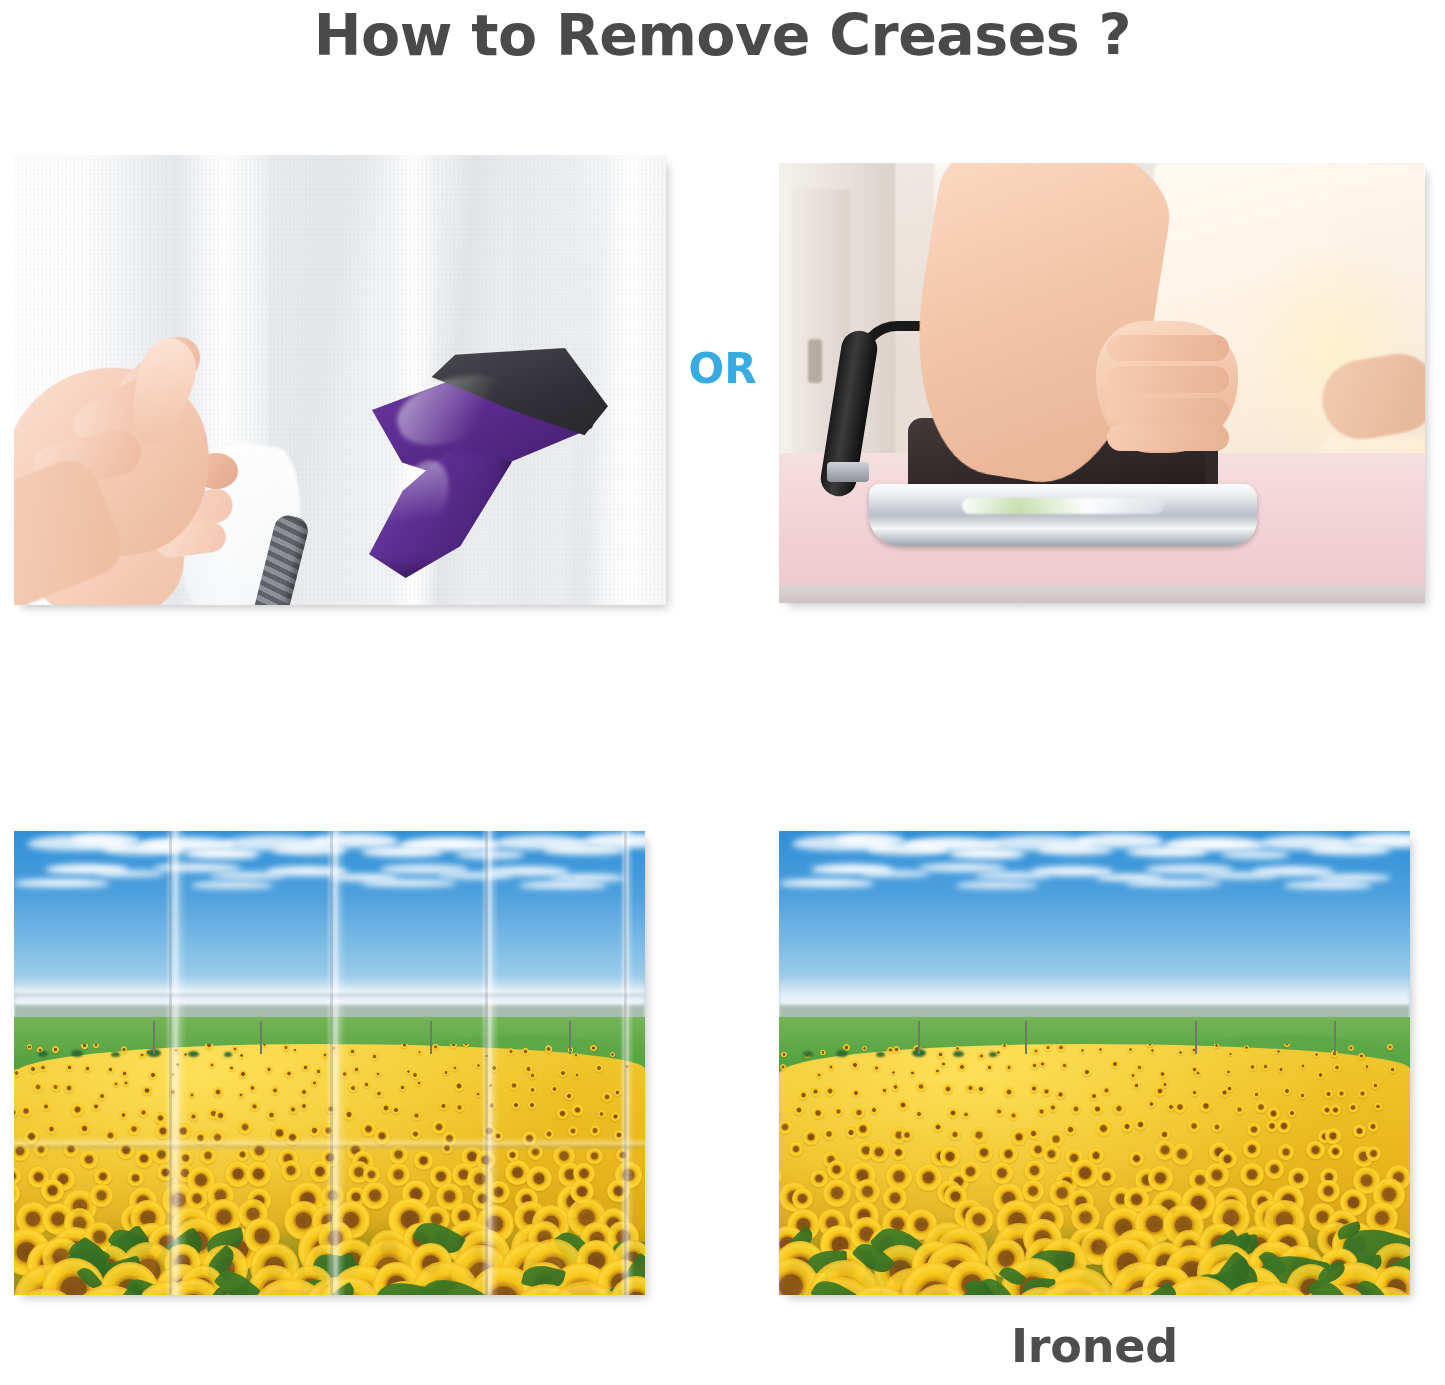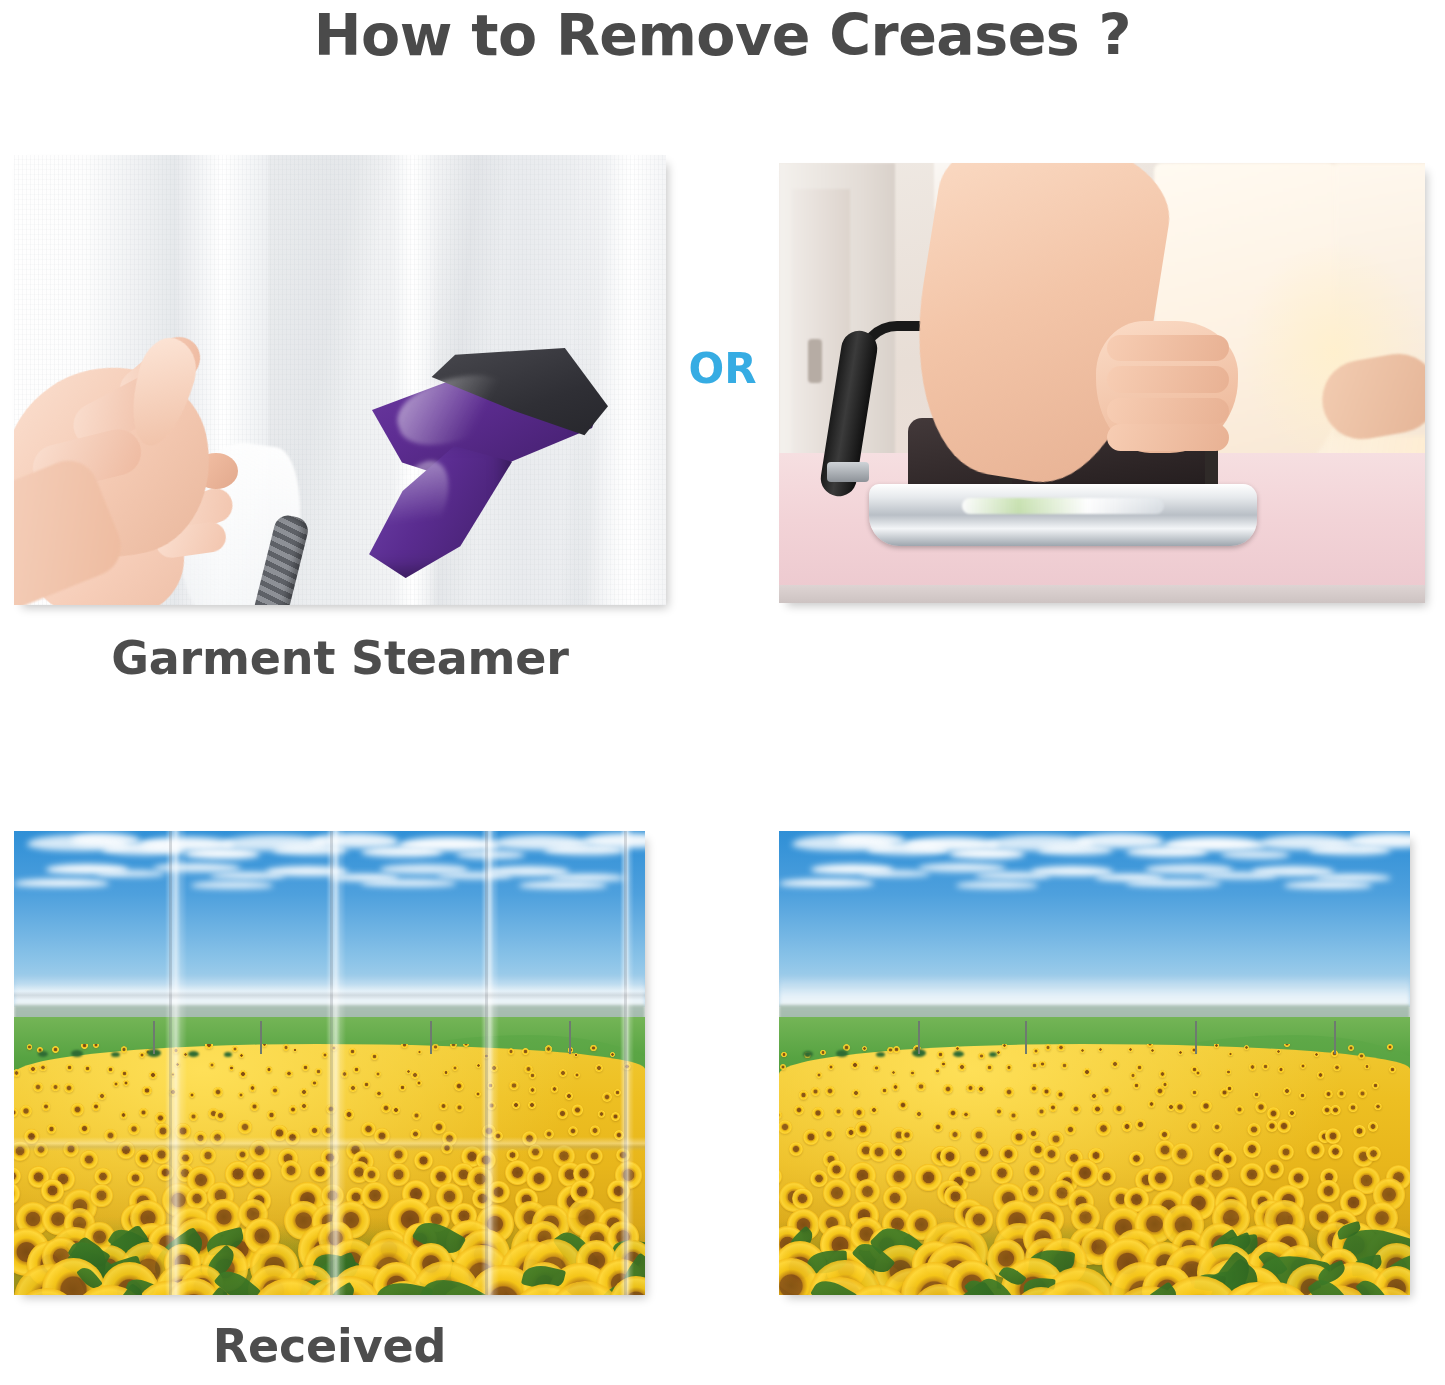--- a/index.html
+++ b/index.html
@@ -384,21 +384,20 @@
       <div class="knuck k1"></div>
       <div class="knuck k2"></div>
       <div class="knuck k3"></div>
       <div class="thumb"></div>
       <div class="wrist"></div>
     </div>
 
     <div class="hose"></div>
   </div>
 
-  <div class="caption" id="cap-steamer">Garment Steamer</div>
 
   <div class="or-label">OR</div>
 
   <div class="photo" id="panel-iron">
     <div class="wall-l"></div>
     <div class="door"></div>
     <div class="handle"></div>
     <div class="wall-r"></div>
     <div class="dress"></div>
     <div class="dress2"></div>
@@ -815,21 +814,20 @@
         <div class="crease-shadow" style="left: 50.1%;"></div>
         <div class="crease-v" style="left: 74%; width: 18px;"></div>
         <div class="crease-shadow" style="left: 74.6%;"></div>
         <div class="crease-v" style="left: 96%; width: 14px;"></div>
         <div class="crease-shadow" style="left: 96.6%;"></div>
         <div class="crease-h" style="top: 33%; height: 16px;"></div>
         <div class="crease-h" style="top: 66%; height: 14px;"></div>
       </div>
   </div>
 
-  <div class="caption" id="cap-received">Received</div>
 
   <div class="photo" id="panel-ironed">
     <div class="sunfield">
       <div class="sky"></div>
       <div class="haze"></div>
       <div class="hills"></div>
       <div class="green"></div>
       <div class="greencurve"></div>
       <div class="field">
         <div class="field-green"></div>
@@ -1198,14 +1196,15 @@
           <div class="tree" style="left: 43%; bottom: 0px; width: 11px; height: 6px;"></div>
           <div class="tree" style="left: 52%; bottom: 0px; width: 8px; height: 5px;"></div>
         </div>
         <div class="pole" style="left: 22%; top: 41%; height: 7%;"></div>
         <div class="pole" style="left: 39%; top: 41%; height: 7%;"></div>
         <div class="pole" style="left: 66%; top: 41%; height: 7%;"></div>
         <div class="pole" style="left: 88%; top: 41%; height: 7%;"></div>
       </div>
   </div>
 
+  <div class="caption" id="cap-ironed">Ironed</div>
 
 </div>
 
 </body></html>

